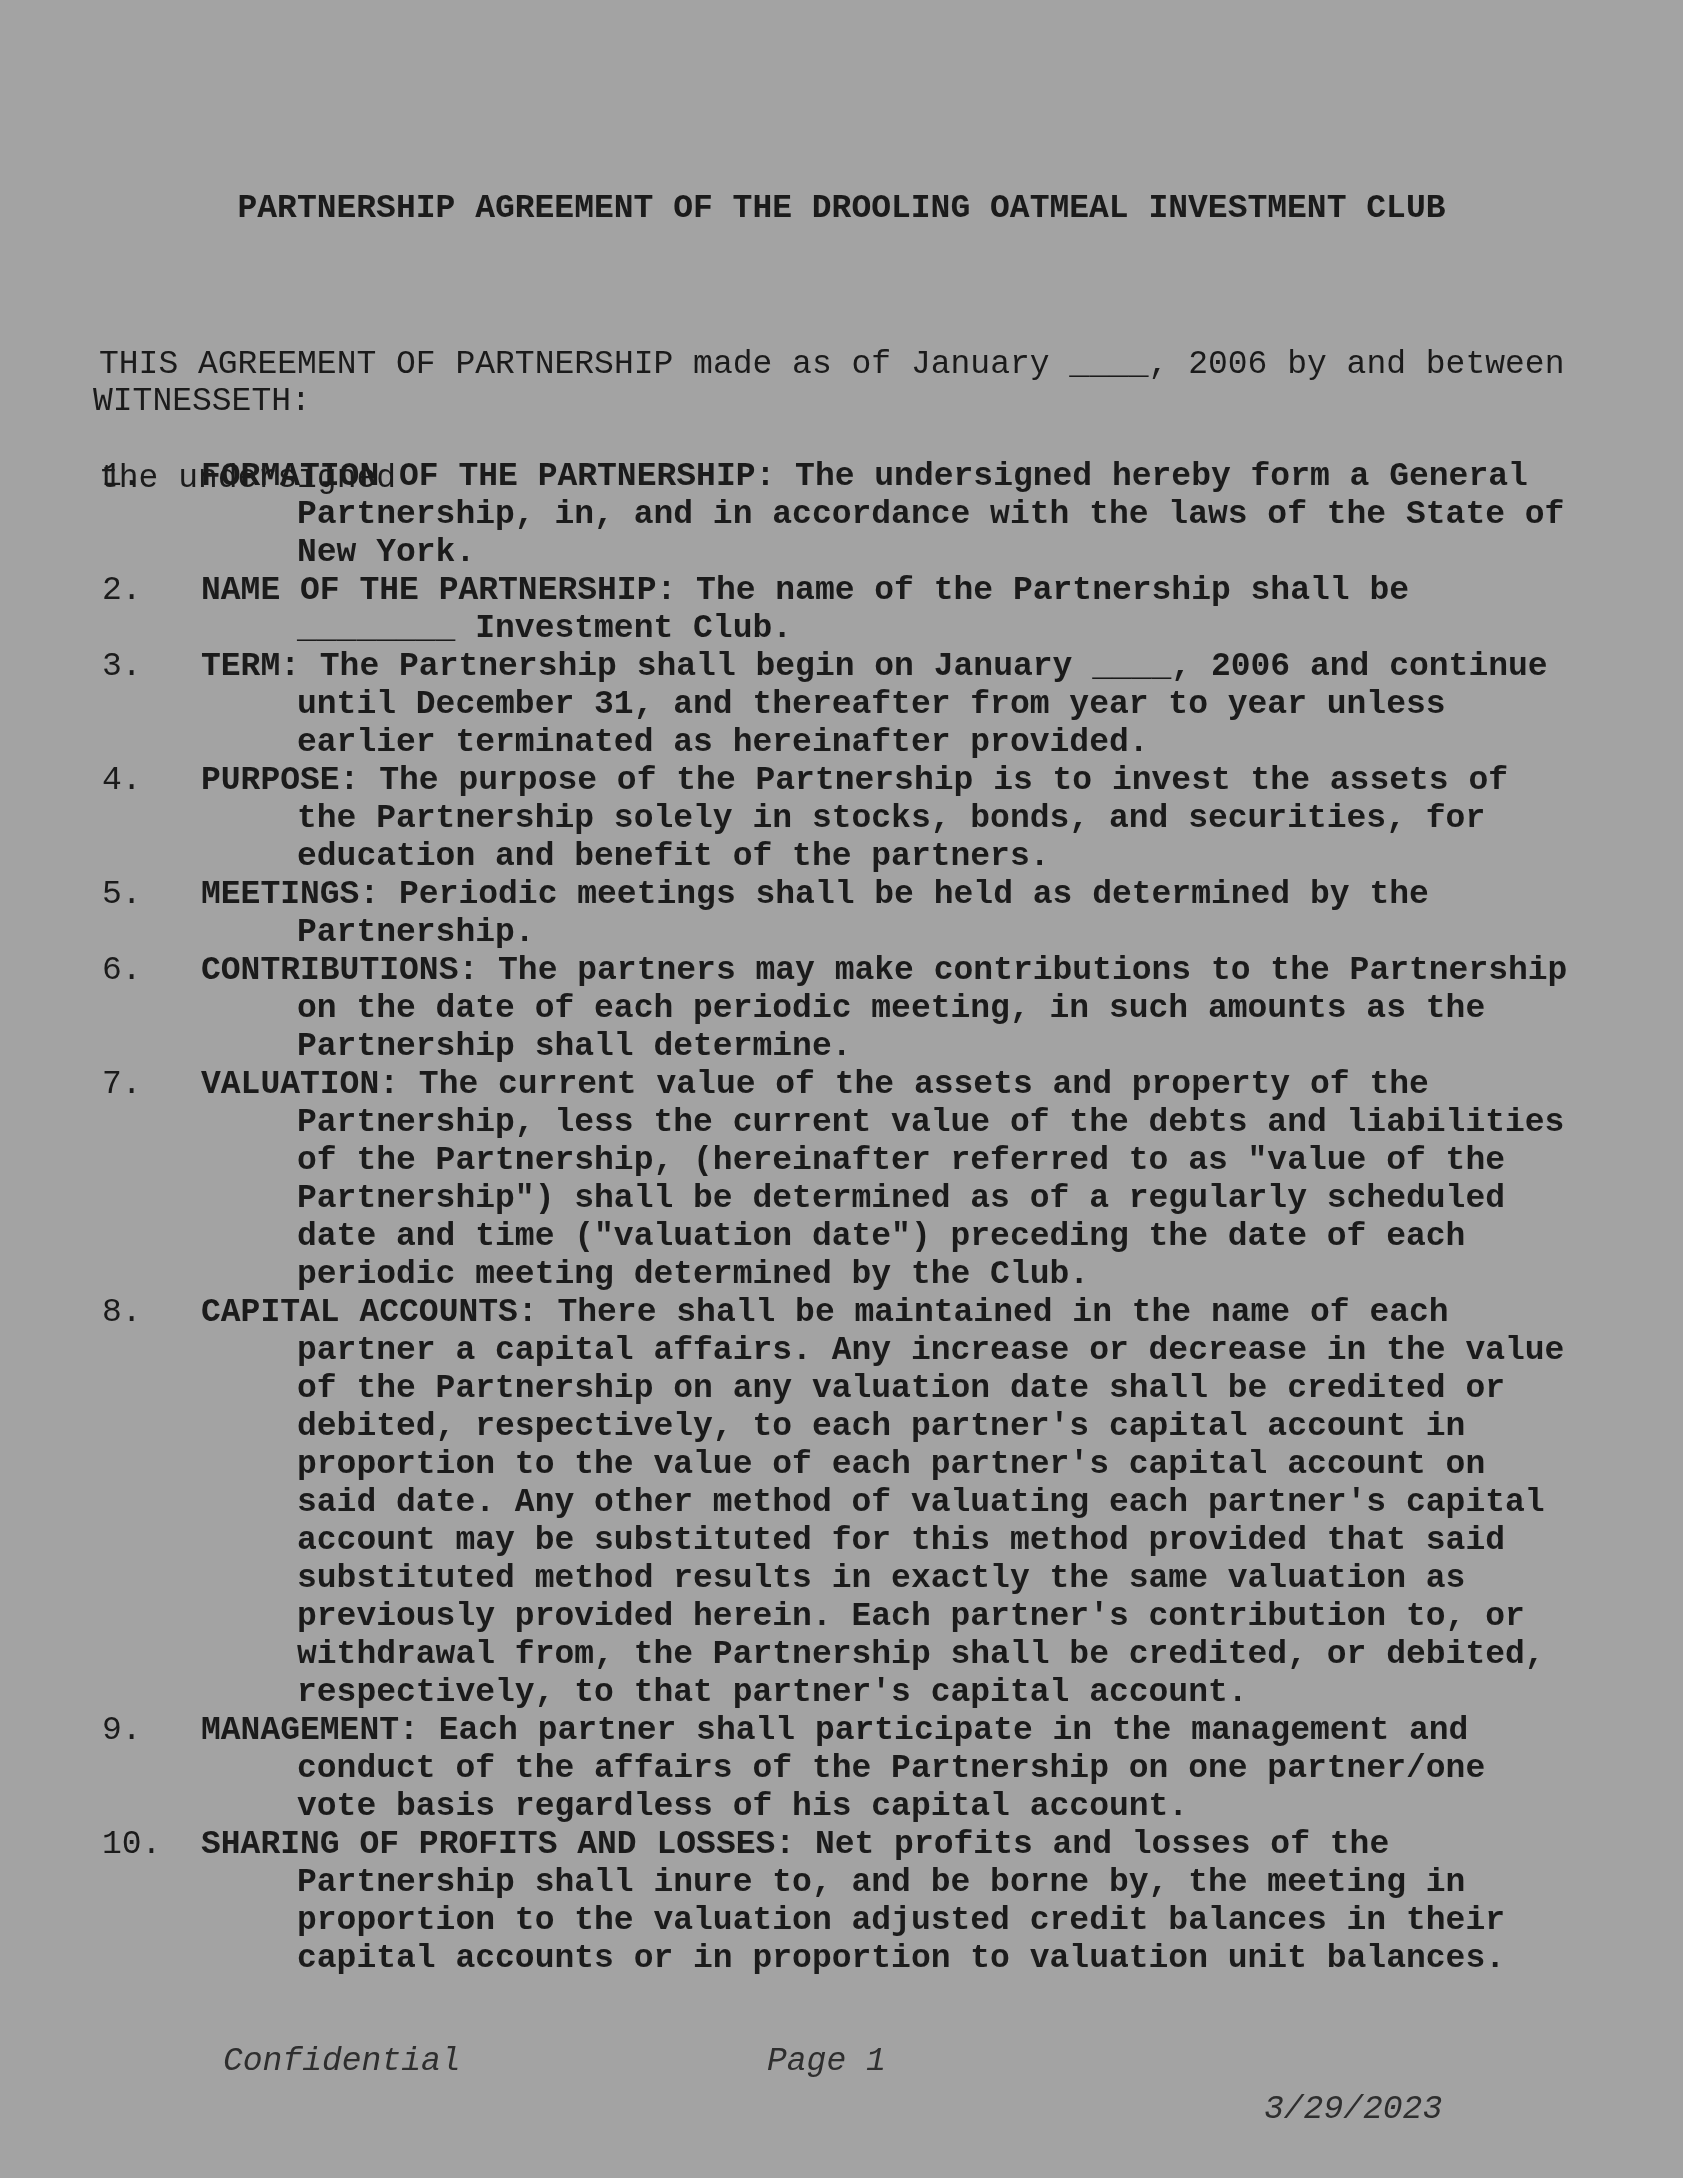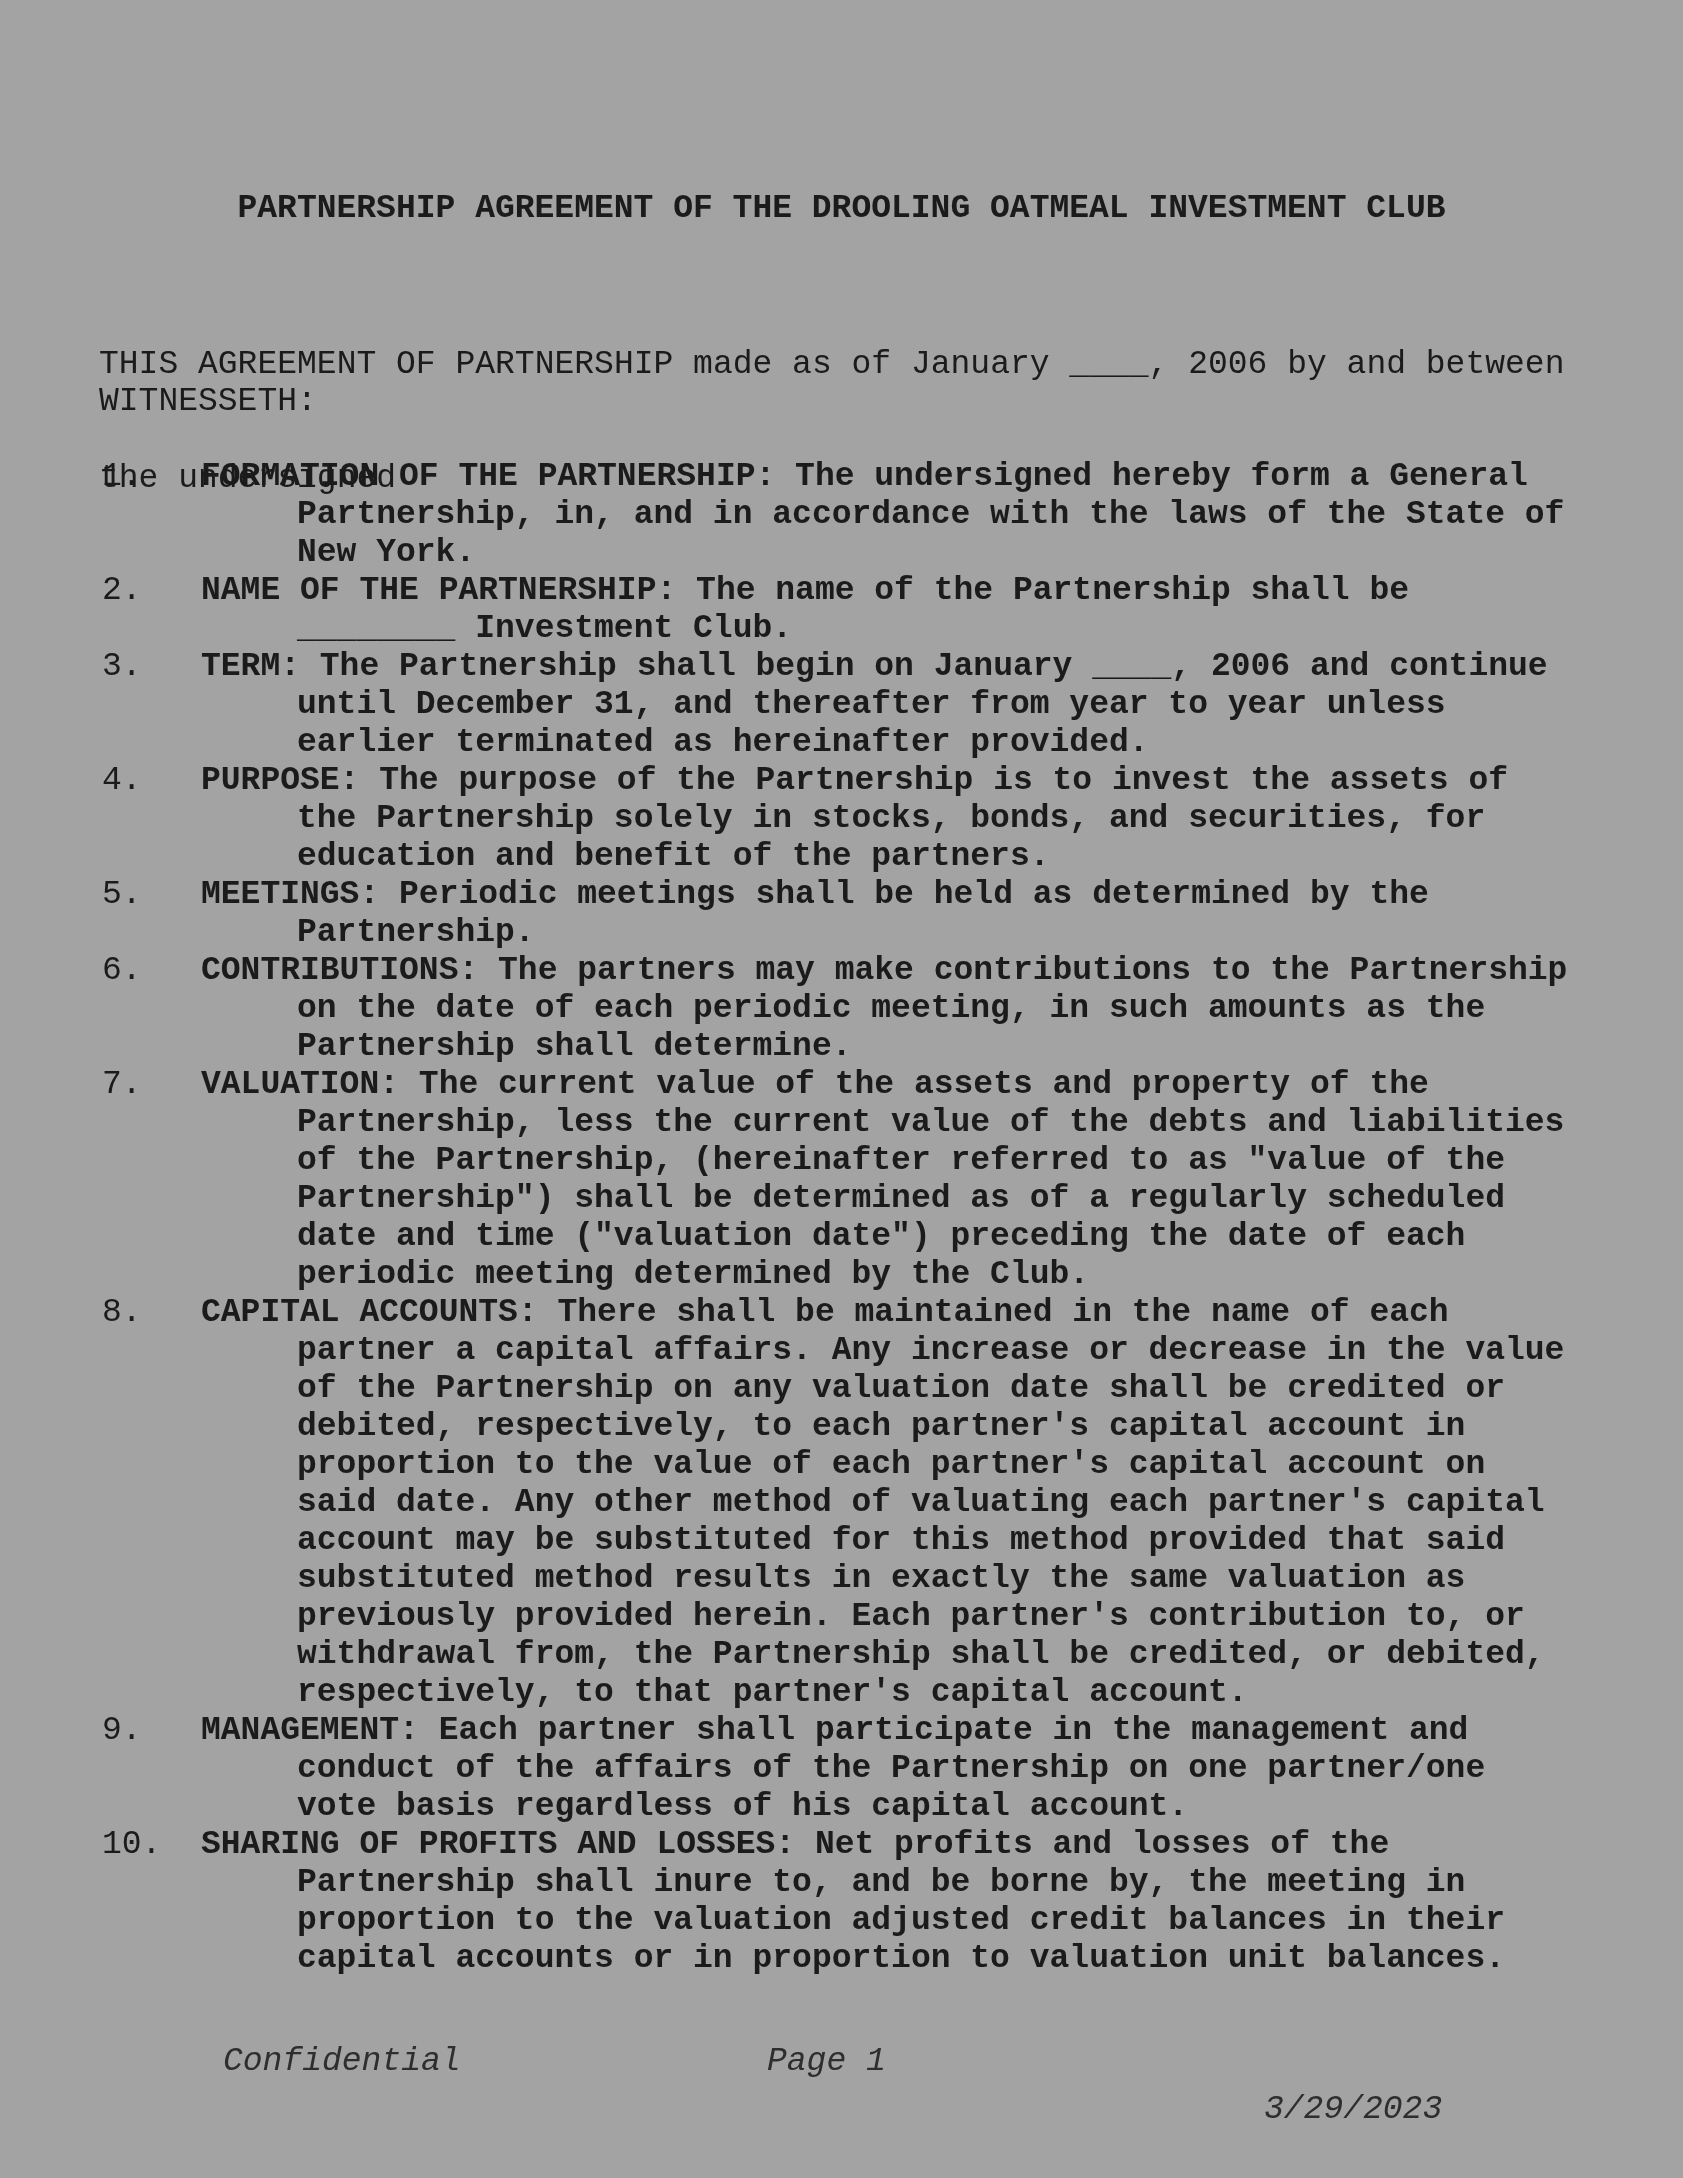--- a/index.html
+++ b/index.html
@@ -28,21 +28,21 @@
   }
   .intro {
     position: absolute;
     top: 270px;
     left: 99px;
     white-space: pre;
   }
   .witnesseth {
     position: absolute;
     top: 383px;
-    left: 99px;
+    left: 93px;
     white-space: pre;
   }
   .items {
     position: absolute;
     top: 458px;
     left: 0;
     width: 1683px;
   }
   .item { position: relative; }
   .item .num {

